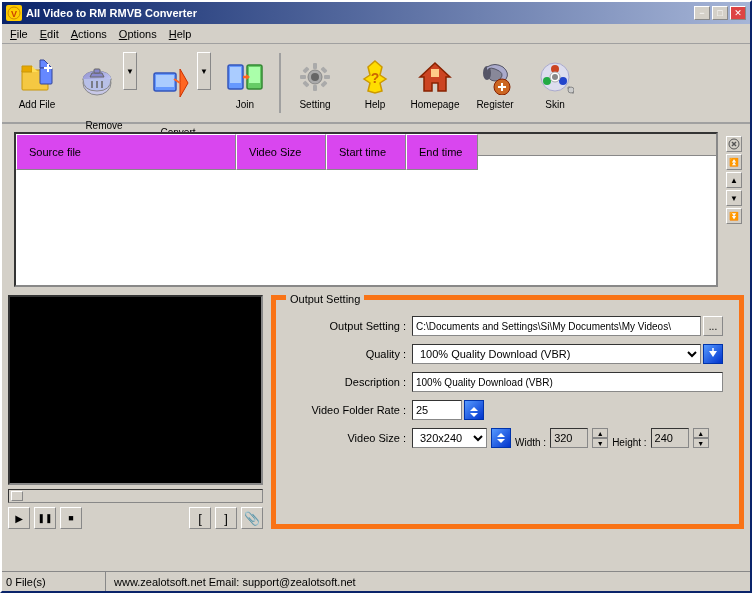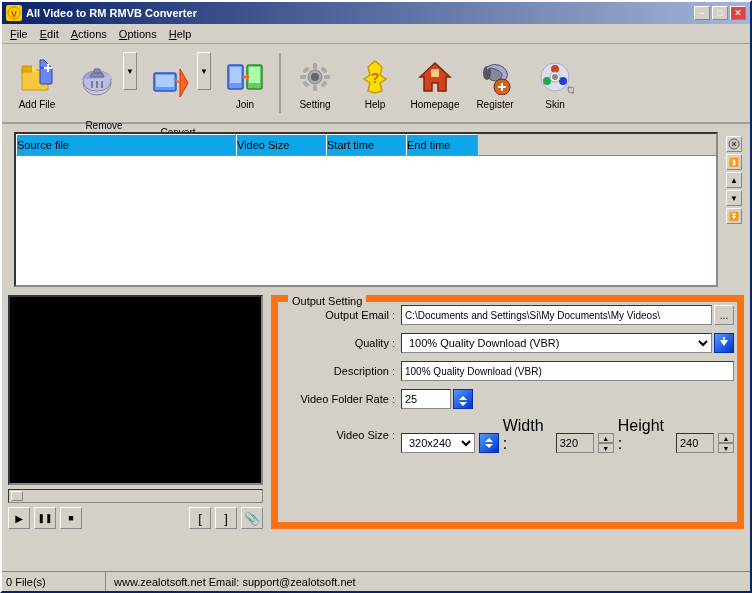--- a/index.html
+++ b/index.html
@@ -124,29 +124,29 @@
       height: 155px;
       overflow: hidden;
     }
     .file-list-header {
       display: flex;
       background: #d4d0c8;
       border-bottom: 1px solid #888;
       height: 22px;
     }
     .col-header {
-      height: 22px;
-      display: flex;
-      align-items: center;
-      padding: 0 0;
+      height: 36px;
+      display: flex;
+      align-items: center;
+      padding: 0 12px;
       border-right: 1px solid #888;
       font-size: 11px;
       cursor: pointer;
       white-space: nowrap;
-      background: #0ea5e9;
+      background: #d946ef;
       border-top: 1px solid #fff;
       border-left: 1px solid #fff;
       border-bottom: 1px solid #888;
       border-right: 1px solid #888;
     }
     .col-source { width: 220px; }
     .col-videosize { width: 90px; text-align: right; }
     .col-starttime { width: 80px; }
     .col-endtime { width: 72px; }
     .col-aspect { flex: 1; }
@@ -198,23 +198,23 @@
       width: 255px;
       height: 190px;
       background: black;
       border: 2px inset #888;
       flex-shrink: 0;
     }
 
     
     .output-settings {
       flex: 1;
-      border: 7px solid #f97316;
-      background: #d4d0c8;
-      padding: 3px;
+      border: 5px solid #f97316;
+      background: #d4d0c8;
+      padding: 16px;
       position: relative;
     }
     .output-settings-title {
       position: absolute;
       top: -7px;
       left: 10px;
       background: #d4d0c8;
       padding: 0 4px;
       font-size: 11px;
     }
@@ -324,21 +324,21 @@
       background: linear-gradient(135deg, #5599ff, #0033cc);
       border: 1px solid #0033aa;
       display: flex;
       align-items: center;
       justify-content: center;
       cursor: pointer;
       color: white;
       font-size: 10px;
     }
     .wh-label {
-      font-size: 16px;
+      font-size: 10px;
     }
     .wh-input {
       width: 38px;
       height: 20px;
       border: 1px inset #888;
       background: #d4d0c8;
       padding: 0 3px;
       font-size: 11px;
     }
     .spin-pair {
@@ -685,21 +685,21 @@
           <div class="bracket-btn">[</div>
           <div class="bracket-btn">]</div>
           <div class="paperclip-btn">📎</div>
         </div>
       </div>
 
       <div class="output-settings">
         <span class="output-settings-title">Output Setting</span>
 
         <div class="setting-row">
-          <span class="setting-label">Output Email :</span>
+          <span class="setting-label">Output Setting :</span>
           <input class="setting-input" type="text" style="font-size: 10px;" value="C:\Documents and Settings\Si\My Documents\My Videos\">
           <div class="folder-browse-btn">...</div>
         </div>
 
         <div class="setting-row">
           <span class="setting-label">Quality :</span>
           <div class="profile-select-wrapper">
             <select class="profile-select">
               <option>100% Quality Download (VBR)</option>
             </select>

